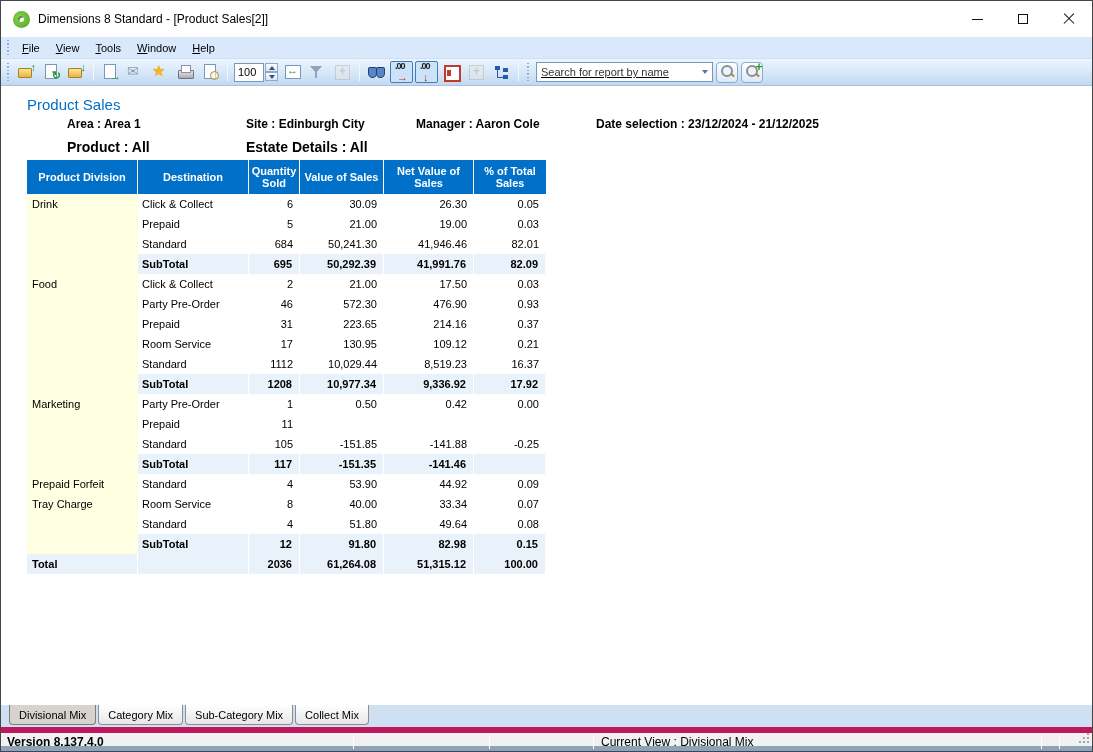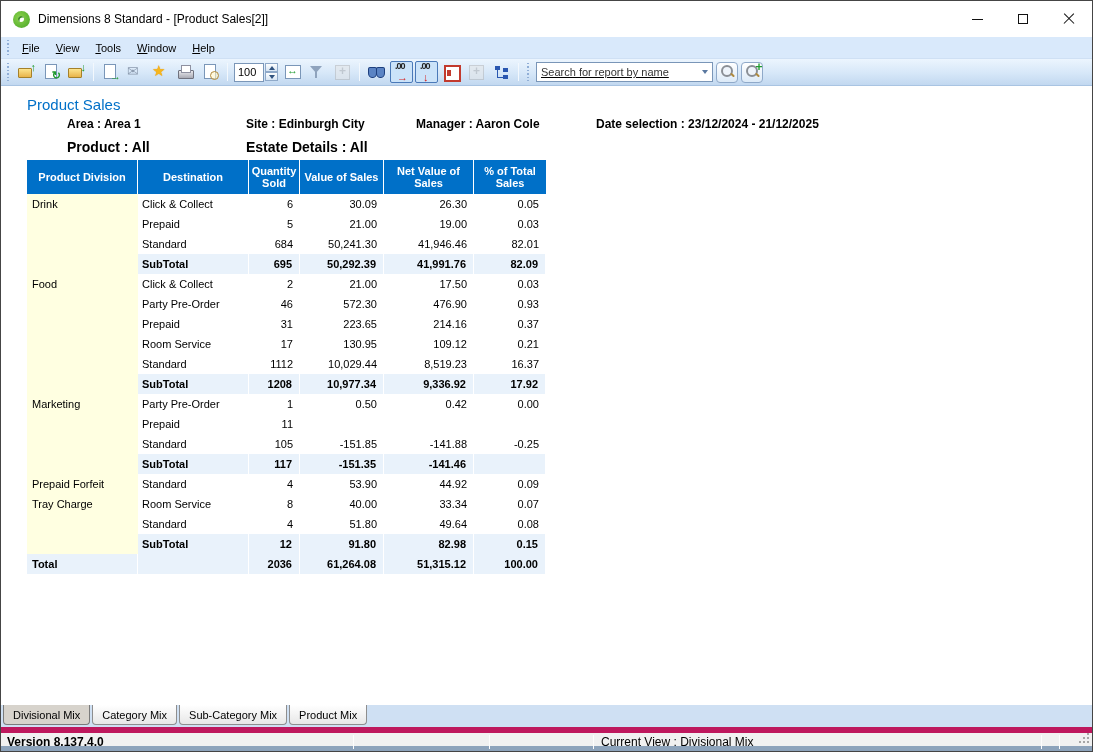--- a/index.html
+++ b/index.html
@@ -98,21 +98,21 @@
   .t-row { height:20px; line-height:20px; font-size:11px; color:#000; }
   .c { overflow:hidden; white-space:nowrap; }
   .c-div { background:#ffffe1; padding-left:5px; }
   .c-dest { padding-left:4px; }
   .c-num { text-align:right; padding-right:7px; }
   .t-row.subtotal .c:not(.c-div) { background:#e9f2fb; font-weight:700; border-right:1px solid #fff; }
   .t-row.total .c { background:#e9f2fb; font-weight:700; border-right:1px solid #fff; }
   .t-row.total .c-div { font-weight:700; }
 
   
-  .tabstrip { height:23px; background:#cfe0f3; border-top:1px solid #fff; display:flex; align-items:flex-start; padding-left:2px; flex:0 0 auto; }
+  .tabstrip { height:23px; background:#cfe0f3; border-top:1px solid #fff; display:flex; align-items:flex-start; padding-left:8px; flex:0 0 auto; }
   .tab { height:20px; padding:0 9px; font-size:11px; display:flex; align-items:center; border:1px solid #8e8e8e; border-top:none; border-radius:0 0 4px 4px; background:linear-gradient(#ffffff,#e7e7e7); margin-right:2px; cursor:pointer; color:#000; }
   .tab.active { background:#d7d3cc; border-color:#7b7b7b; }
 
   
   .statusbar { height:19px; background:#f1f1f1; border-top:6px solid #be185d; position:relative; font-size:12px; color:#000; flex:0 0 auto; }
   .sb-version { position:absolute; left:6px; top:2px; font-weight:700; }
   .sb-view { position:absolute; left:600px; top:2px; }
   .sb-div { position:absolute; top:2px; width:1px; height:14px; background:#c9c9c9; border-right:1px solid #fdfdfd; }
   .sb-grip { position:absolute; right:3px; bottom:3px; width:10px; height:10px; }
   .sb-grip::before { content:""; position:absolute; right:0; bottom:0; width:2px; height:2px; background:#a6a6a6; box-shadow:-4px 0 #a6a6a6, -8px 0 #a6a6a6, 0 -4px #a6a6a6, -4px -4px #a6a6a6, 0 -8px #a6a6a6; }
@@ -410,21 +410,21 @@
             <div class="c c-num">100.00</div>
           </div>
         </div>
     </div>
   </div>
 
   <div class="tabstrip">
       <div class="tab active">Divisional Mix</div>
       <div class="tab">Category Mix</div>
       <div class="tab">Sub-Category Mix</div>
-      <div class="tab">Product Mix</div>
+      <div class="tab">Collect Mix</div>
     </div>
 
   <div class="statusbar">
     <span class="sb-version">Version 8.137.4.0</span>
     <span class="sb-div" style="left:352px;"></span>
     <span class="sb-div" style="left:488px;"></span>
     <span class="sb-div" style="left:592px;"></span>
     <span class="sb-view">Current View : Divisional Mix</span>
     <span class="sb-div" style="left:1040px;"></span>
     <span class="sb-div" style="left:1058px;"></span>

